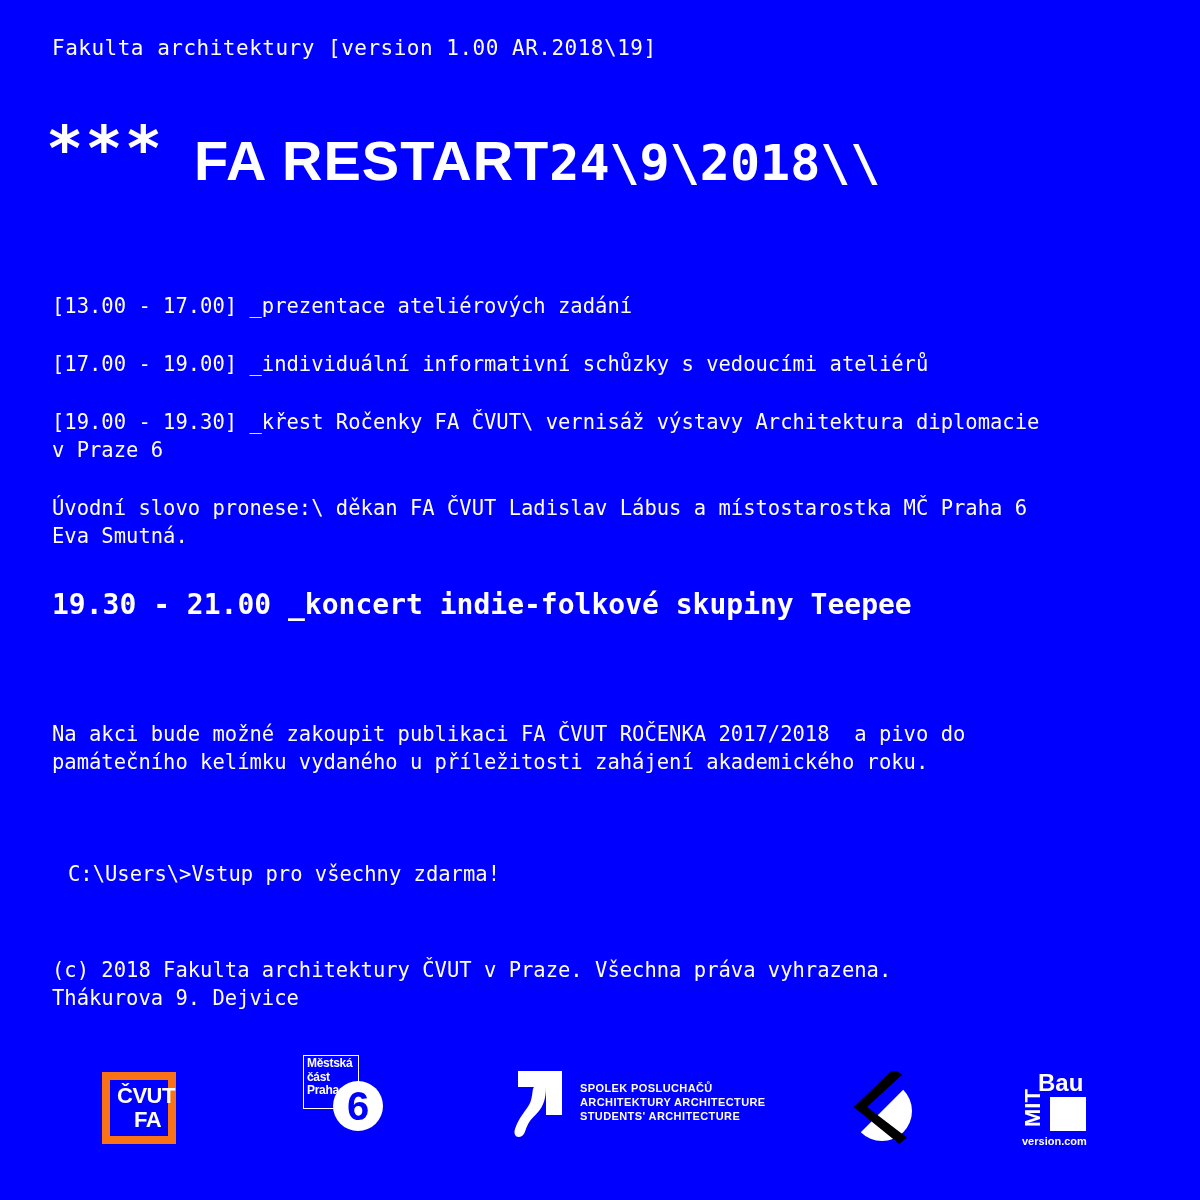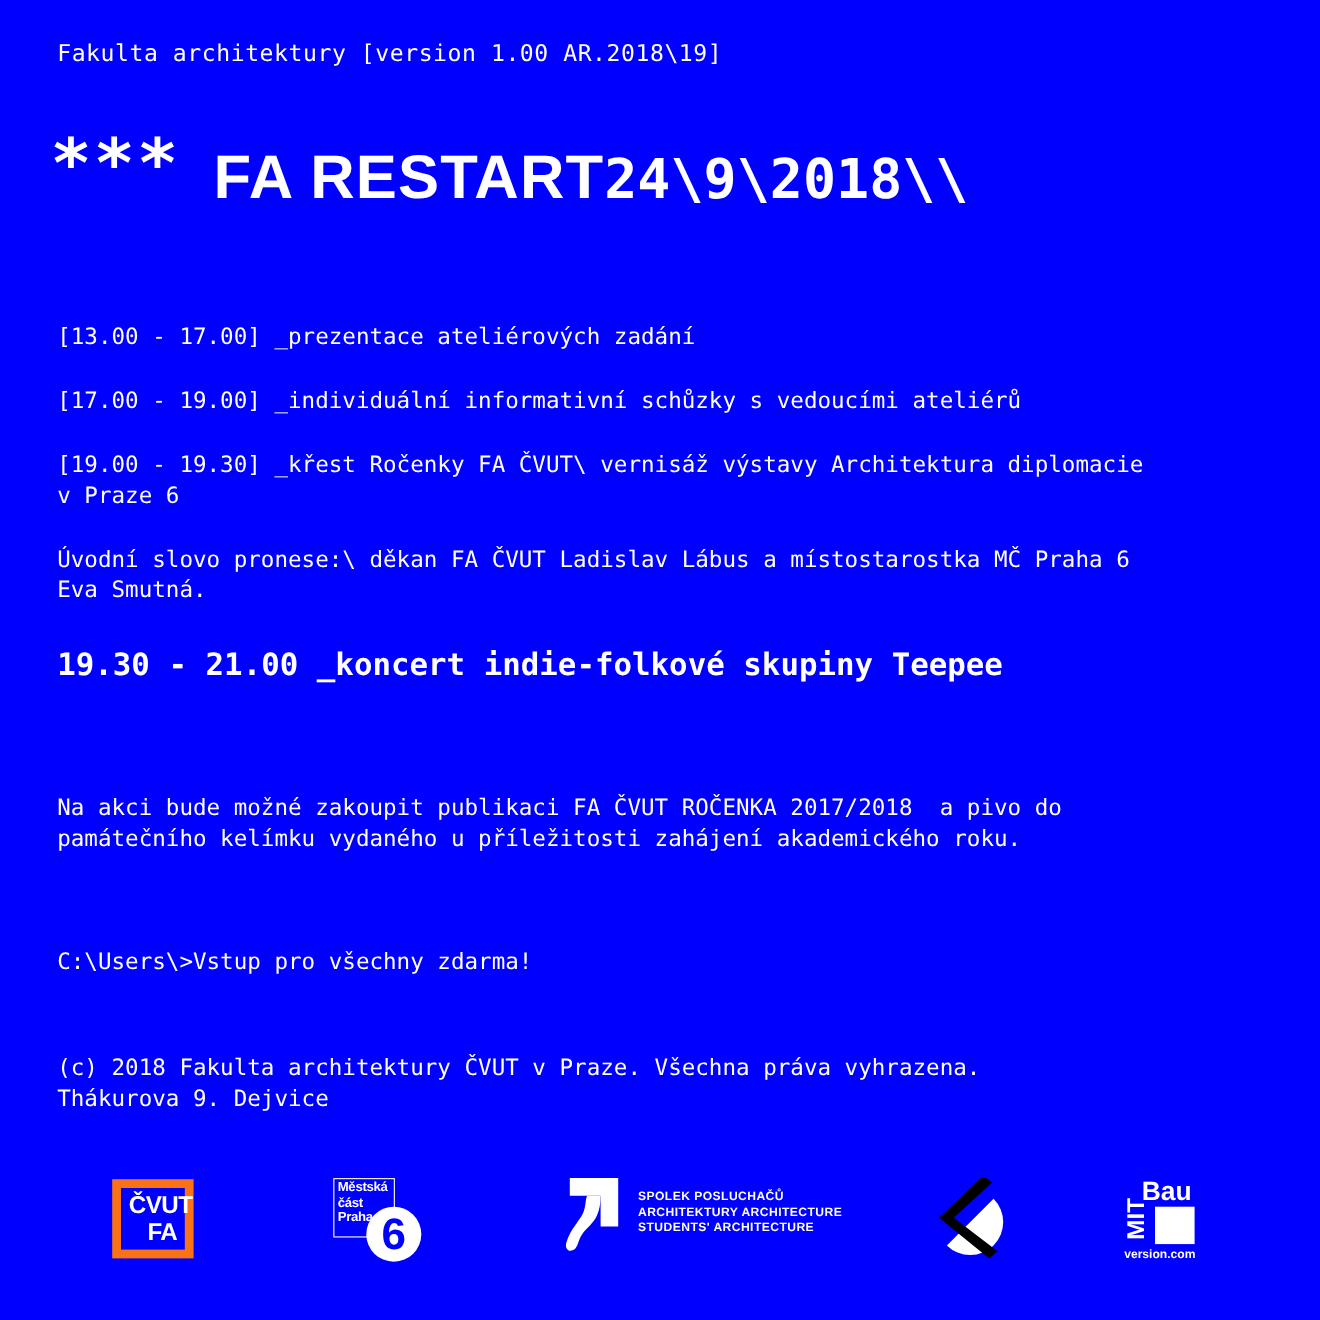--- a/index.html
+++ b/index.html
@@ -95,21 +95,21 @@
     top: 296px;
     font-family: "DejaVu Sans Mono", "Liberation Mono", monospace;
     font-weight: bold;
     font-size: 28px;
     line-height: 34px;
     letter-spacing: 0px;
     white-space: nowrap;
   }
 
   .notice  { position: absolute; left: 0; top: 428px; }
-  .prompt  { position: absolute; left: 0; top: 568px; }
+  .prompt  { position: absolute; left: 16px; top: 568px; }
   .copyright { position: absolute; left: 0; top: 664px; }
 
   
   .logo-strip {
     position: absolute;
     left: 0;
     top: 1055px;
     width: 1200px;
     height: 110px;
   }
@@ -142,21 +142,21 @@
     font-weight: bold;
     font-size: 22px;
     line-height: 24px;
     letter-spacing: -0.5px;
   }
 
   
   .logo-praha {
     position: absolute;
     left: 303px;
-    top: 16px;
+    top: 0;
     width: 74px;
     height: 78px;
   }
   .logo-praha .pr-box {
     position: absolute;
     left: 0;
     top: 0;
     width: 56px;
     height: 54px;
     border: 1.5px solid #ffffff;

